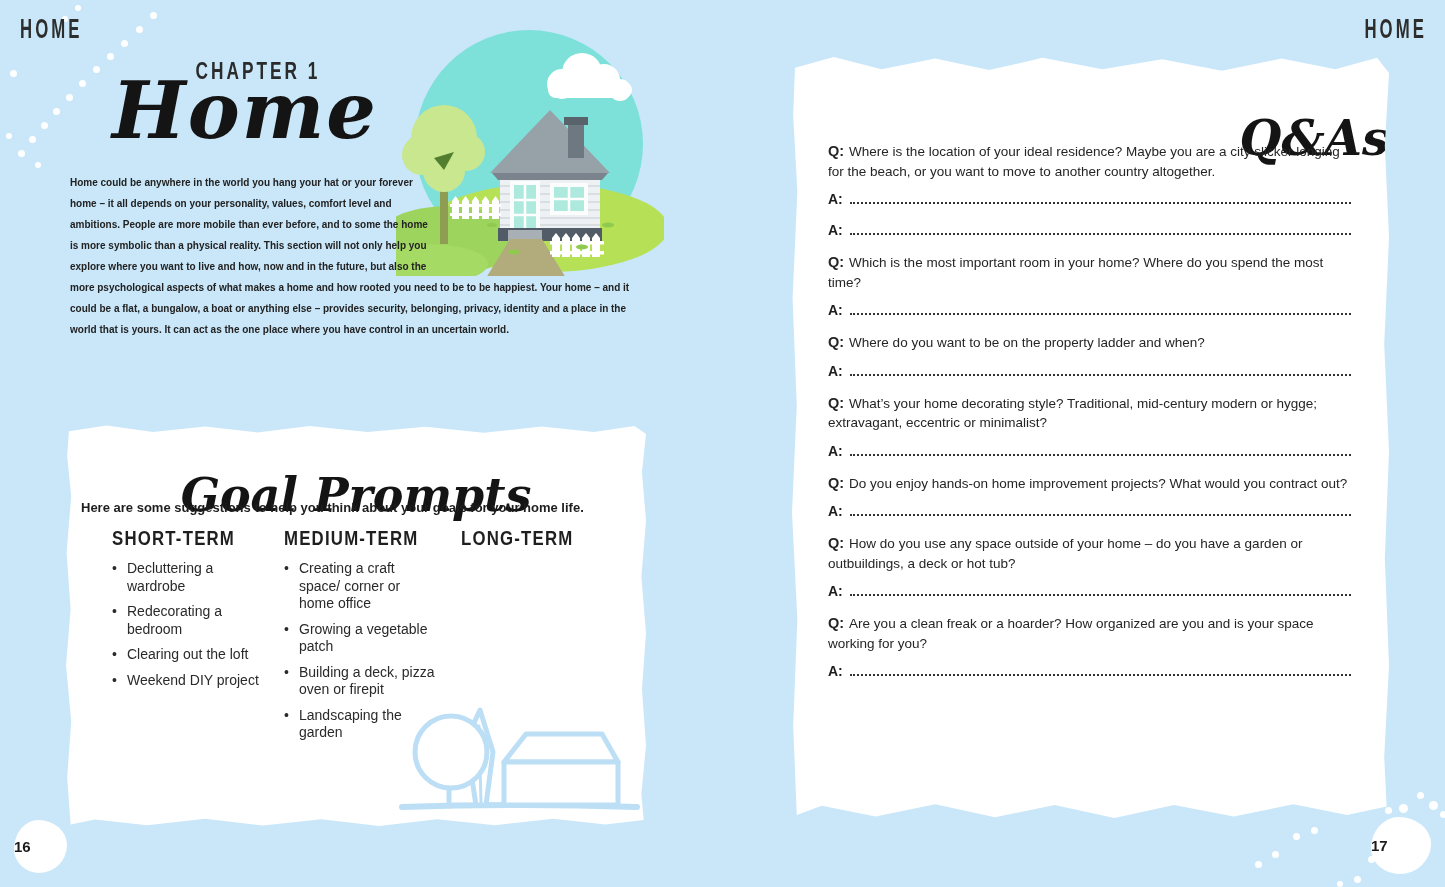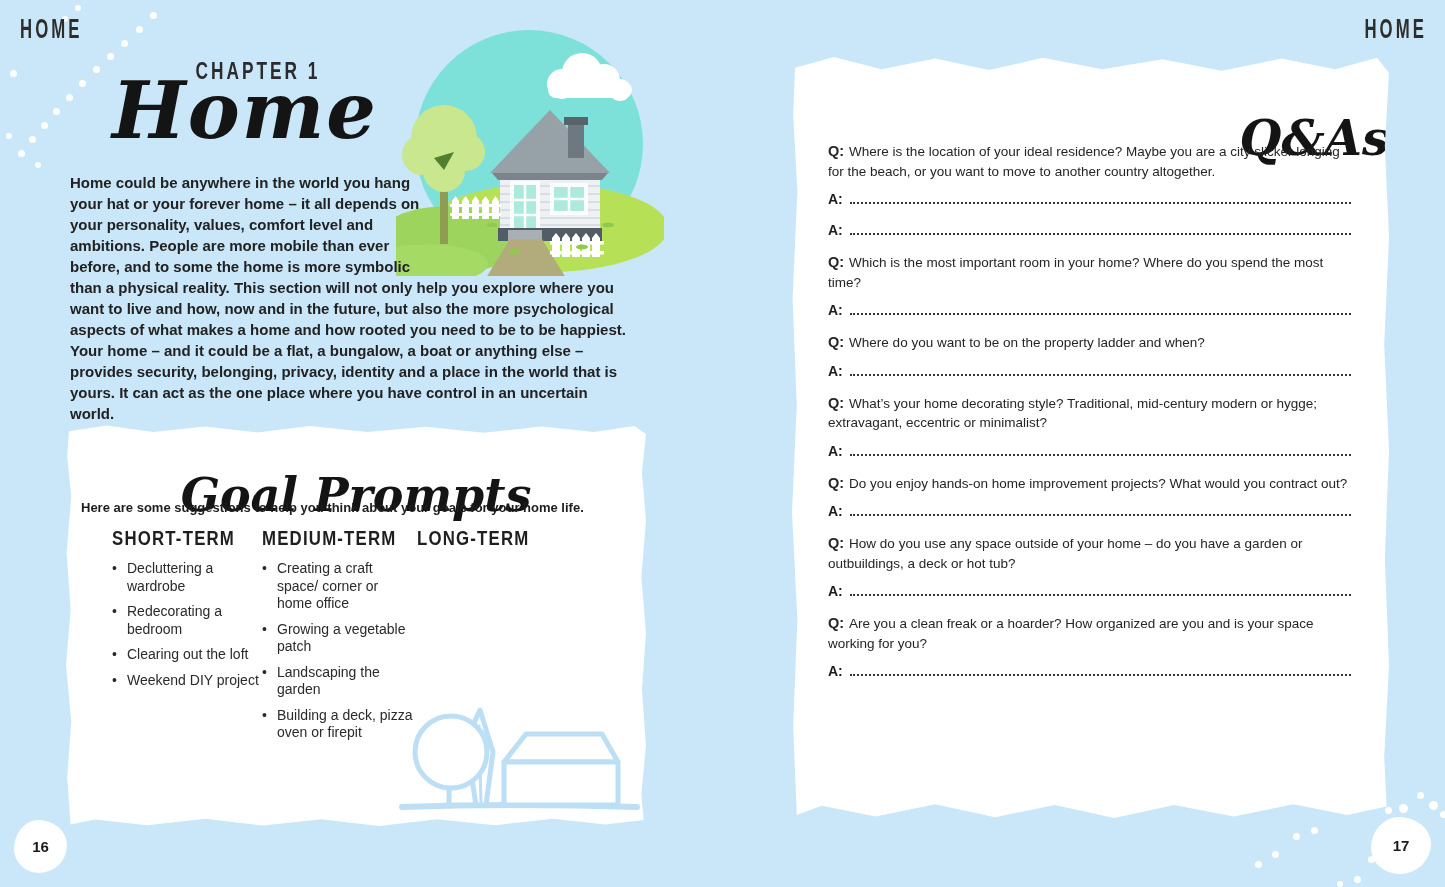--- a/index.html
+++ b/index.html
@@ -12,54 +12,54 @@
   .hdr-left{left:20px;transform:scaleX(0.62);transform-origin:left top;}
   .hdr-right{right:18px;transform:scaleX(0.62);transform-origin:right top;}
 
   
   .script{font-family:"DejaVu Serif","Liberation Serif",serif;font-style:italic;font-weight:700;color:#141414;}
 
   .chapter{position:absolute;left:150px;top:58px;width:216px;text-align:center;font-size:23px;
            font-weight:700;letter-spacing:4px;color:#2b2b2b;transform:scaleX(0.75);transform-origin:center top;}
   .title-script{position:absolute;left:112px;top:72px;font-size:78px;line-height:1;letter-spacing:2px;}
 
-  .intro{position:absolute;left:70px;top:172px;width:560px;margin:0;font-size:15px;line-height:21px;
+  .intro{position:absolute;left:70px;top:172px;width:560px;margin:0;font-size:10px;line-height:21px;
          font-weight:700;color:#222222;}
   .intro .spacer{float:right;width:195px;height:102px;}
 
   .house-svg{position:absolute;left:396px;top:28px;}
 
   
   .panel{position:absolute;background:#ffffff;
     clip-path:polygon(0.5% 1.8%,7% 0.4%,15% 2%,24% 0.6%,33% 2.1%,42% 0.5%,52% 2%,62% 0.7%,72% 2.2%,82% 0.6%,
       91% 2%,98% 0.5%,100% 2.5%,99.3% 12%,100% 24%,99.2% 38%,100% 52%,99.3% 66%,100% 80%,99.2% 92%,99.6% 98.5%,
       93% 99.6%,84% 98.2%,74% 99.8%,64% 98.3%,54% 100%,44% 98.3%,34% 99.9%,24% 98.2%,14% 99.8%,5% 98.4%,
       0.8% 99.6%,0.2% 88%,0.9% 74%,0% 60%,0.8% 46%,0.1% 32%,0.9% 18%,0.2% 8%);}
   .panel-left{left:66px;top:424px;width:580px;height:402px;}
   .panel-right{left:792px;top:54px;width:597px;height:764px;}
 
   .gp-title{position:absolute;left:0;right:0;top:6px;text-align:center;font-size:46px;}
   .gp-sub{position:absolute;left:15px;right:15px;top:76px;margin:0;font-size:13px;font-weight:700;}
-  .gp-cols{position:absolute;left:46px;top:102px;display:flex;z-index:1;}
+  .gp-cols{position:absolute;left:46px;top:102px;display:flex;gap:22px;z-index:1;}
   .gp-col h3{margin:0 0 10px;font-size:21px;font-weight:700;letter-spacing:1.5px;color:#1f1f1f;
              transform:scaleX(0.8);transform-origin:left bottom;white-space:nowrap;}
   .gp-col ul{margin:0;padding:0;list-style:none;font-size:14px;line-height:17.5px;color:#2a2a2a;}
   .gp-col li{position:relative;padding-left:15px;margin-bottom:8px;}
   .gp-col li::before{content:"\2022";position:absolute;left:0;top:0;}
   .col-short{width:150px;}.col-medium{width:155px;}.col-long{width:150px;}
   .sketch-svg{position:absolute;left:328px;top:258px;z-index:0;}
 
   .qa-title{position:absolute;left:0;right:0;top:16px;text-align:right;font-size:48px;}
   .qa-wrap{position:absolute;left:36px;right:38px;top:88px;}
   .q{margin:0 0 10px;font-size:13.5px;line-height:19.5px;color:#252525;}
   .qmark{margin-right:5px;font-size:14.5px;}
   .a-row{display:flex;align-items:flex-end;margin-bottom:15px;font-size:14px;font-weight:700;}
   .a-row .dots{flex:1;border-bottom:2px dotted #333333;margin-left:7px;margin-bottom:3px;}
 
-  .pagenum{position:absolute;background:#ffffff;display:flex;align-items:center;justify-content:center;
+  .pagenum{position:absolute;background:#ffffff;display:flex;align-items:center;justify-content:flex-start;
            font-weight:700;font-size:15px;color:#1b1b1b;
            border-radius:46% 54% 52% 48% / 55% 47% 53% 45%;}
   .pagenum-left{left:14px;top:820px;width:53px;height:53px;}
   .pagenum-right{left:1371px;top:817px;width:60px;height:57px;}
 </style>
 </head>
 <body>
 
 <div class="canvas">
 
@@ -176,22 +176,22 @@
           <li>Redecorating a bedroom</li>
           <li>Clearing out the loft</li>
           <li>Weekend DIY project</li>
         </ul>
       </div>
       <div class="gp-col col-medium">
         <h3>MEDIUM-TERM</h3>
         <ul>
           <li>Creating a craft space/ corner or home office</li>
           <li>Growing a vegetable patch</li>
+          <li>Building a deck, pizza oven or firepit</li>
           <li>Landscaping the garden</li>
-          <li>Building a deck, pizza oven or firepit</li>
         </ul>
       </div>
       <div class="gp-col col-long">
         <h3>LONG-TERM</h3>
       </div>
     </div>
     <svg class="sketch-svg" width="250" height="135" viewBox="0 0 250 135">
       <g fill="none" stroke="#bcdff6" stroke-width="5" stroke-linecap="round" stroke-linejoin="round">
         <path d="M8 125 Q 125 121 243 125" stroke-width="6"></path>
         <g>

